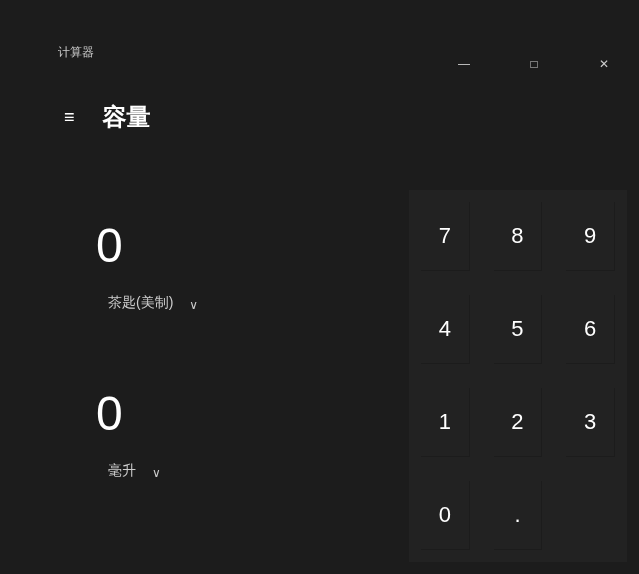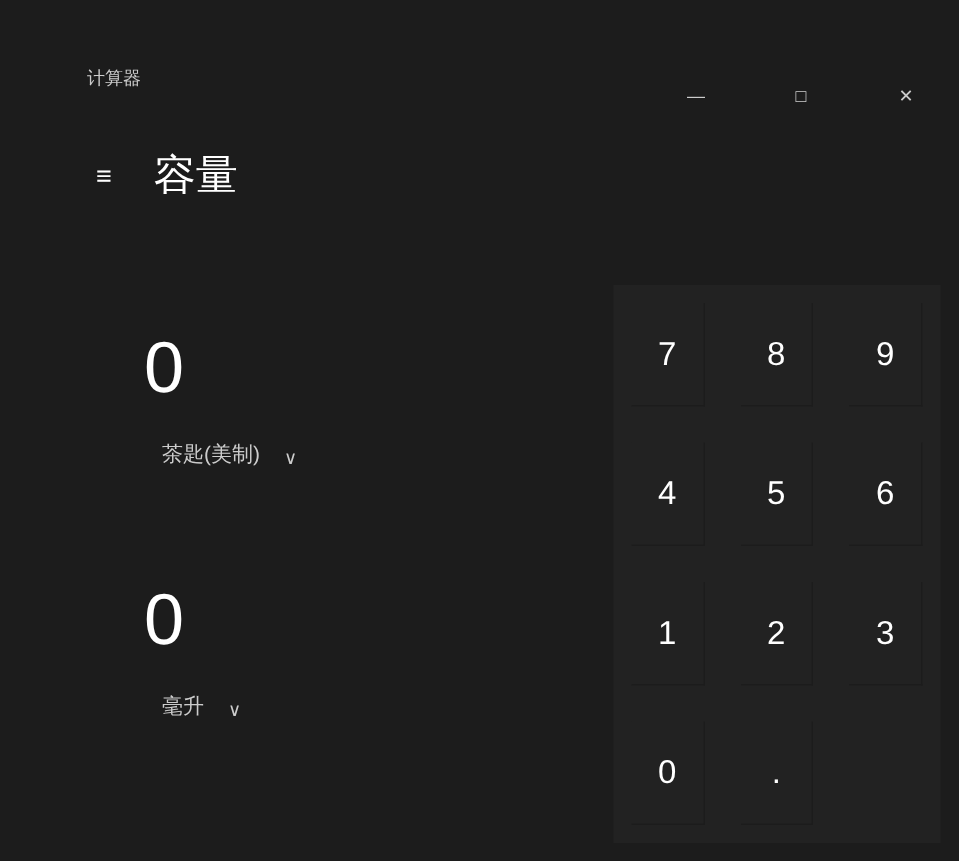--- a/index.html
+++ b/index.html
@@ -54,22 +54,22 @@
       height: 50px;
       flex-shrink: 0;
     }
     .hamburger-icon {
       font-size: 18px;
       margin-right: 16px;
       cursor: pointer;
       color: #ffffff;
     }
     .app-title {
-      font-size: 28px;
-      font-weight: 400;
+      font-size: 24px;
+      font-weight: 700;
     }
 
     
     .main {
       flex: 1;
       display: flex;
       flex-direction: row;
       overflow: hidden;
     }
 

